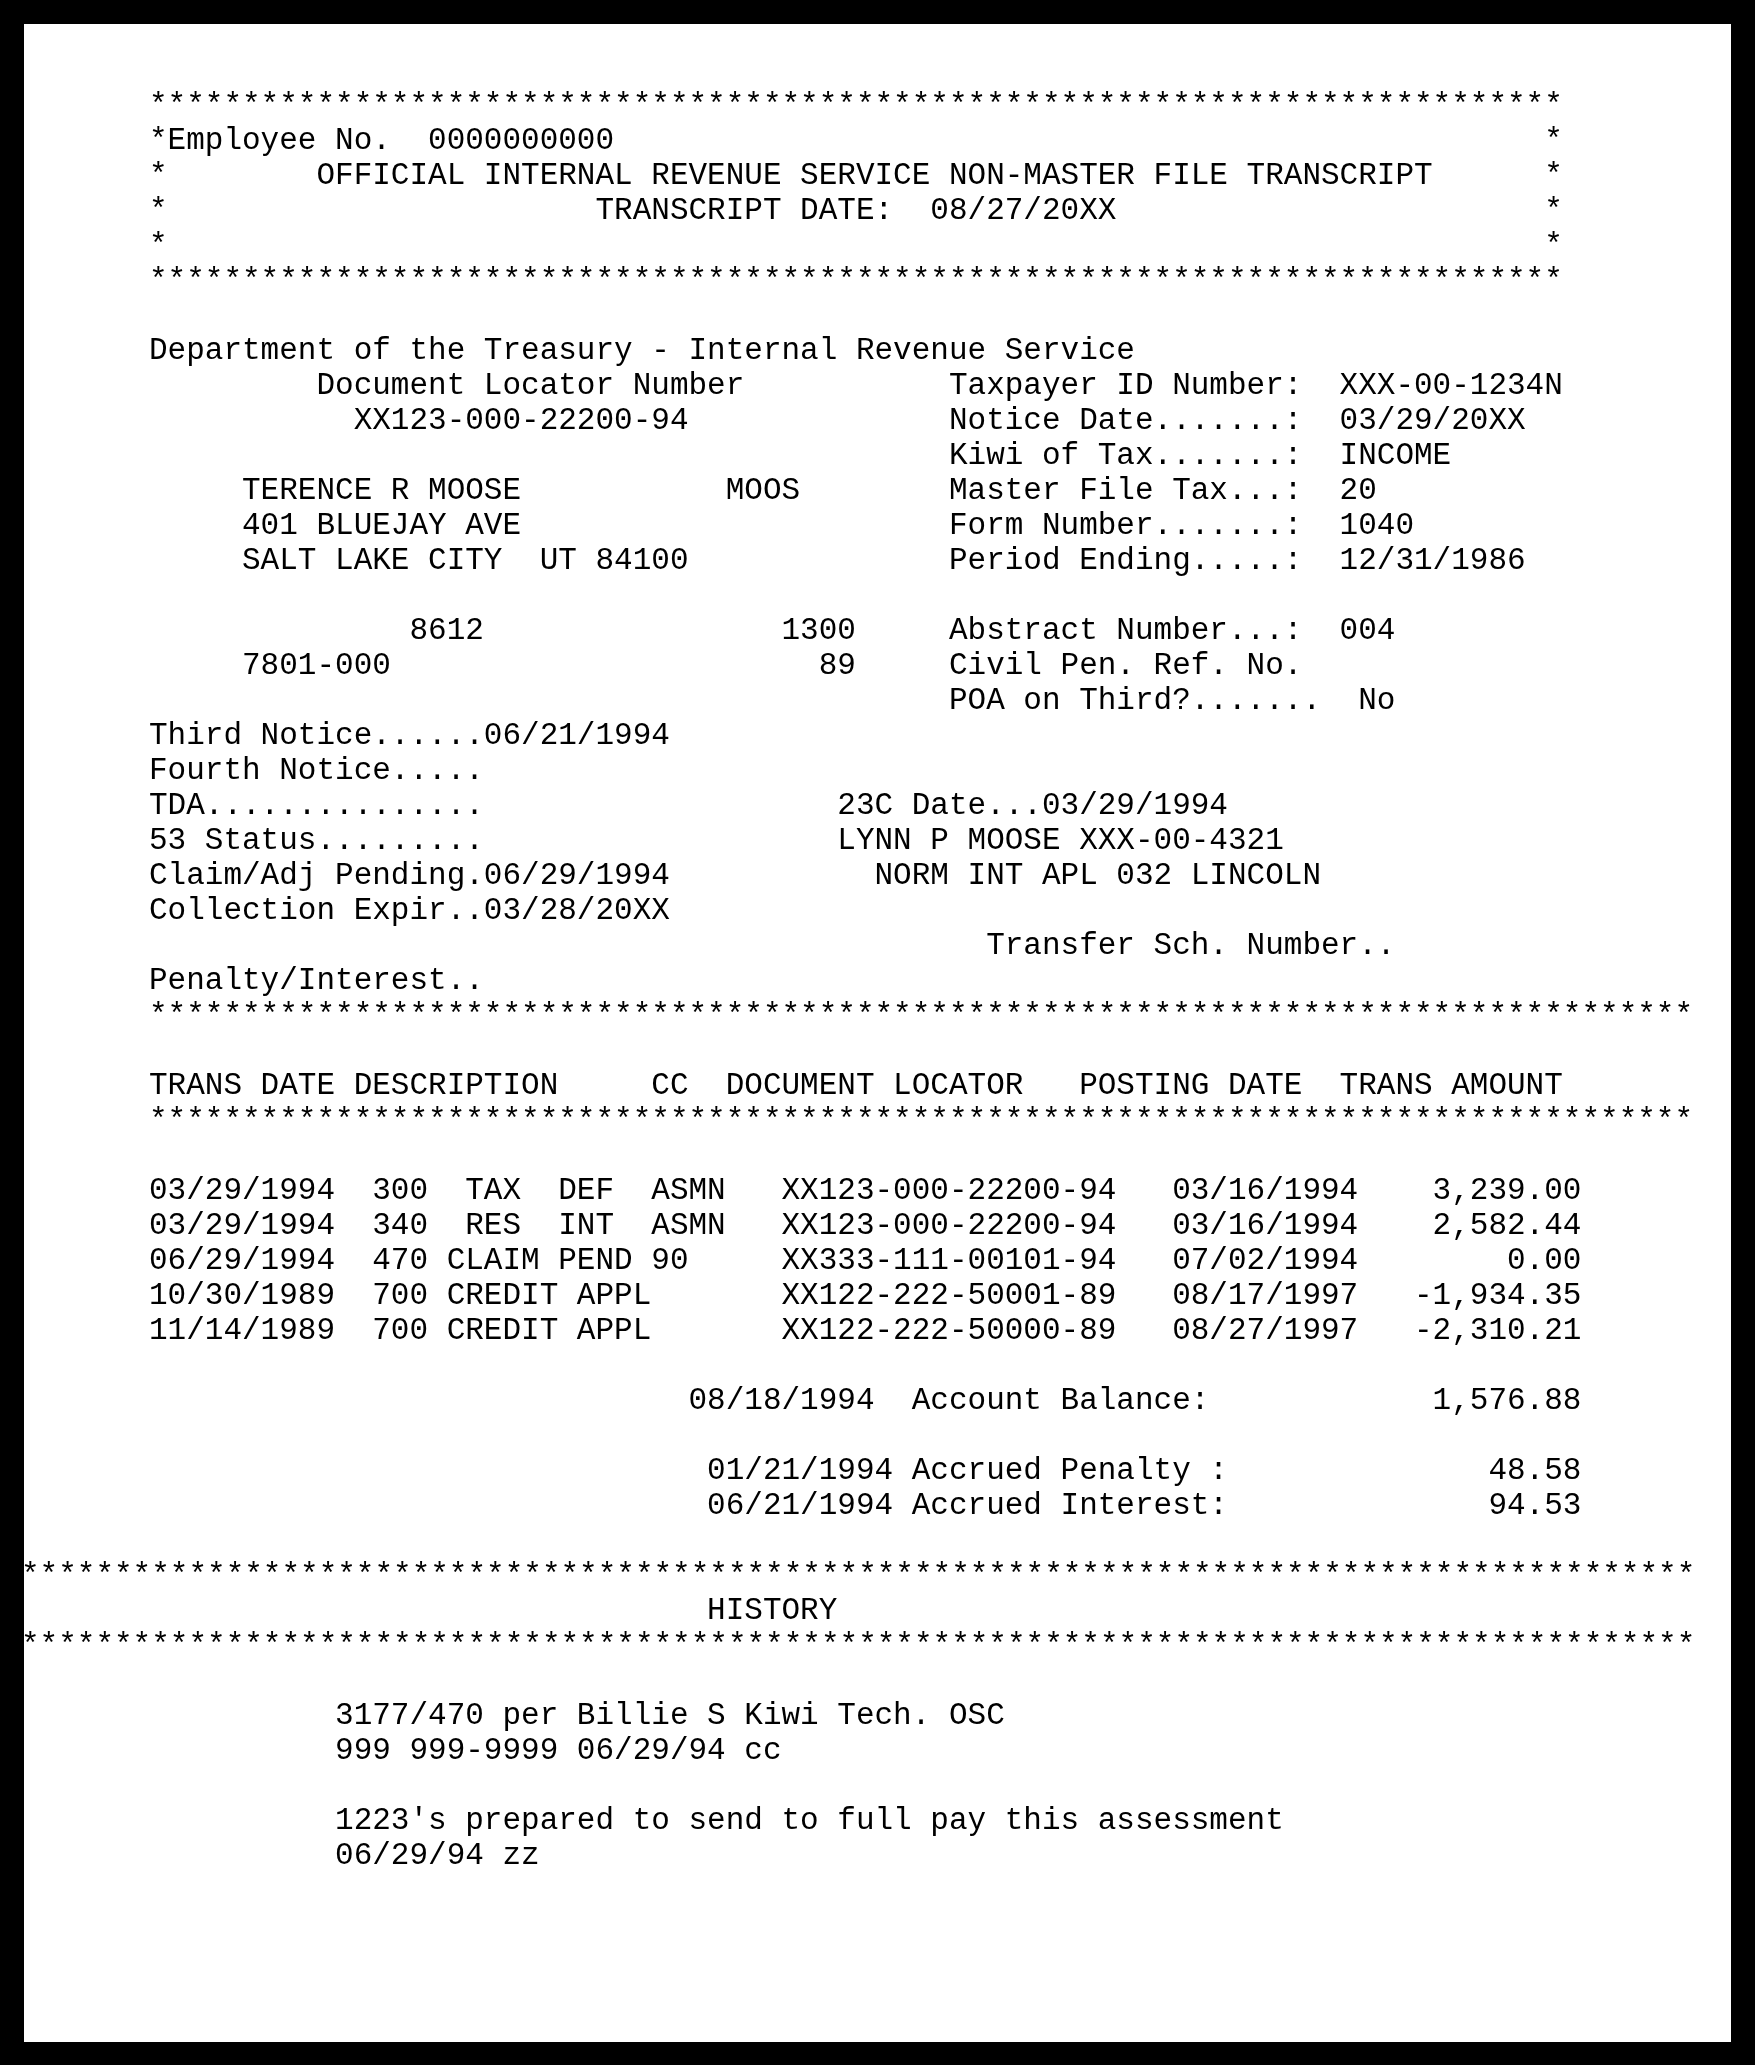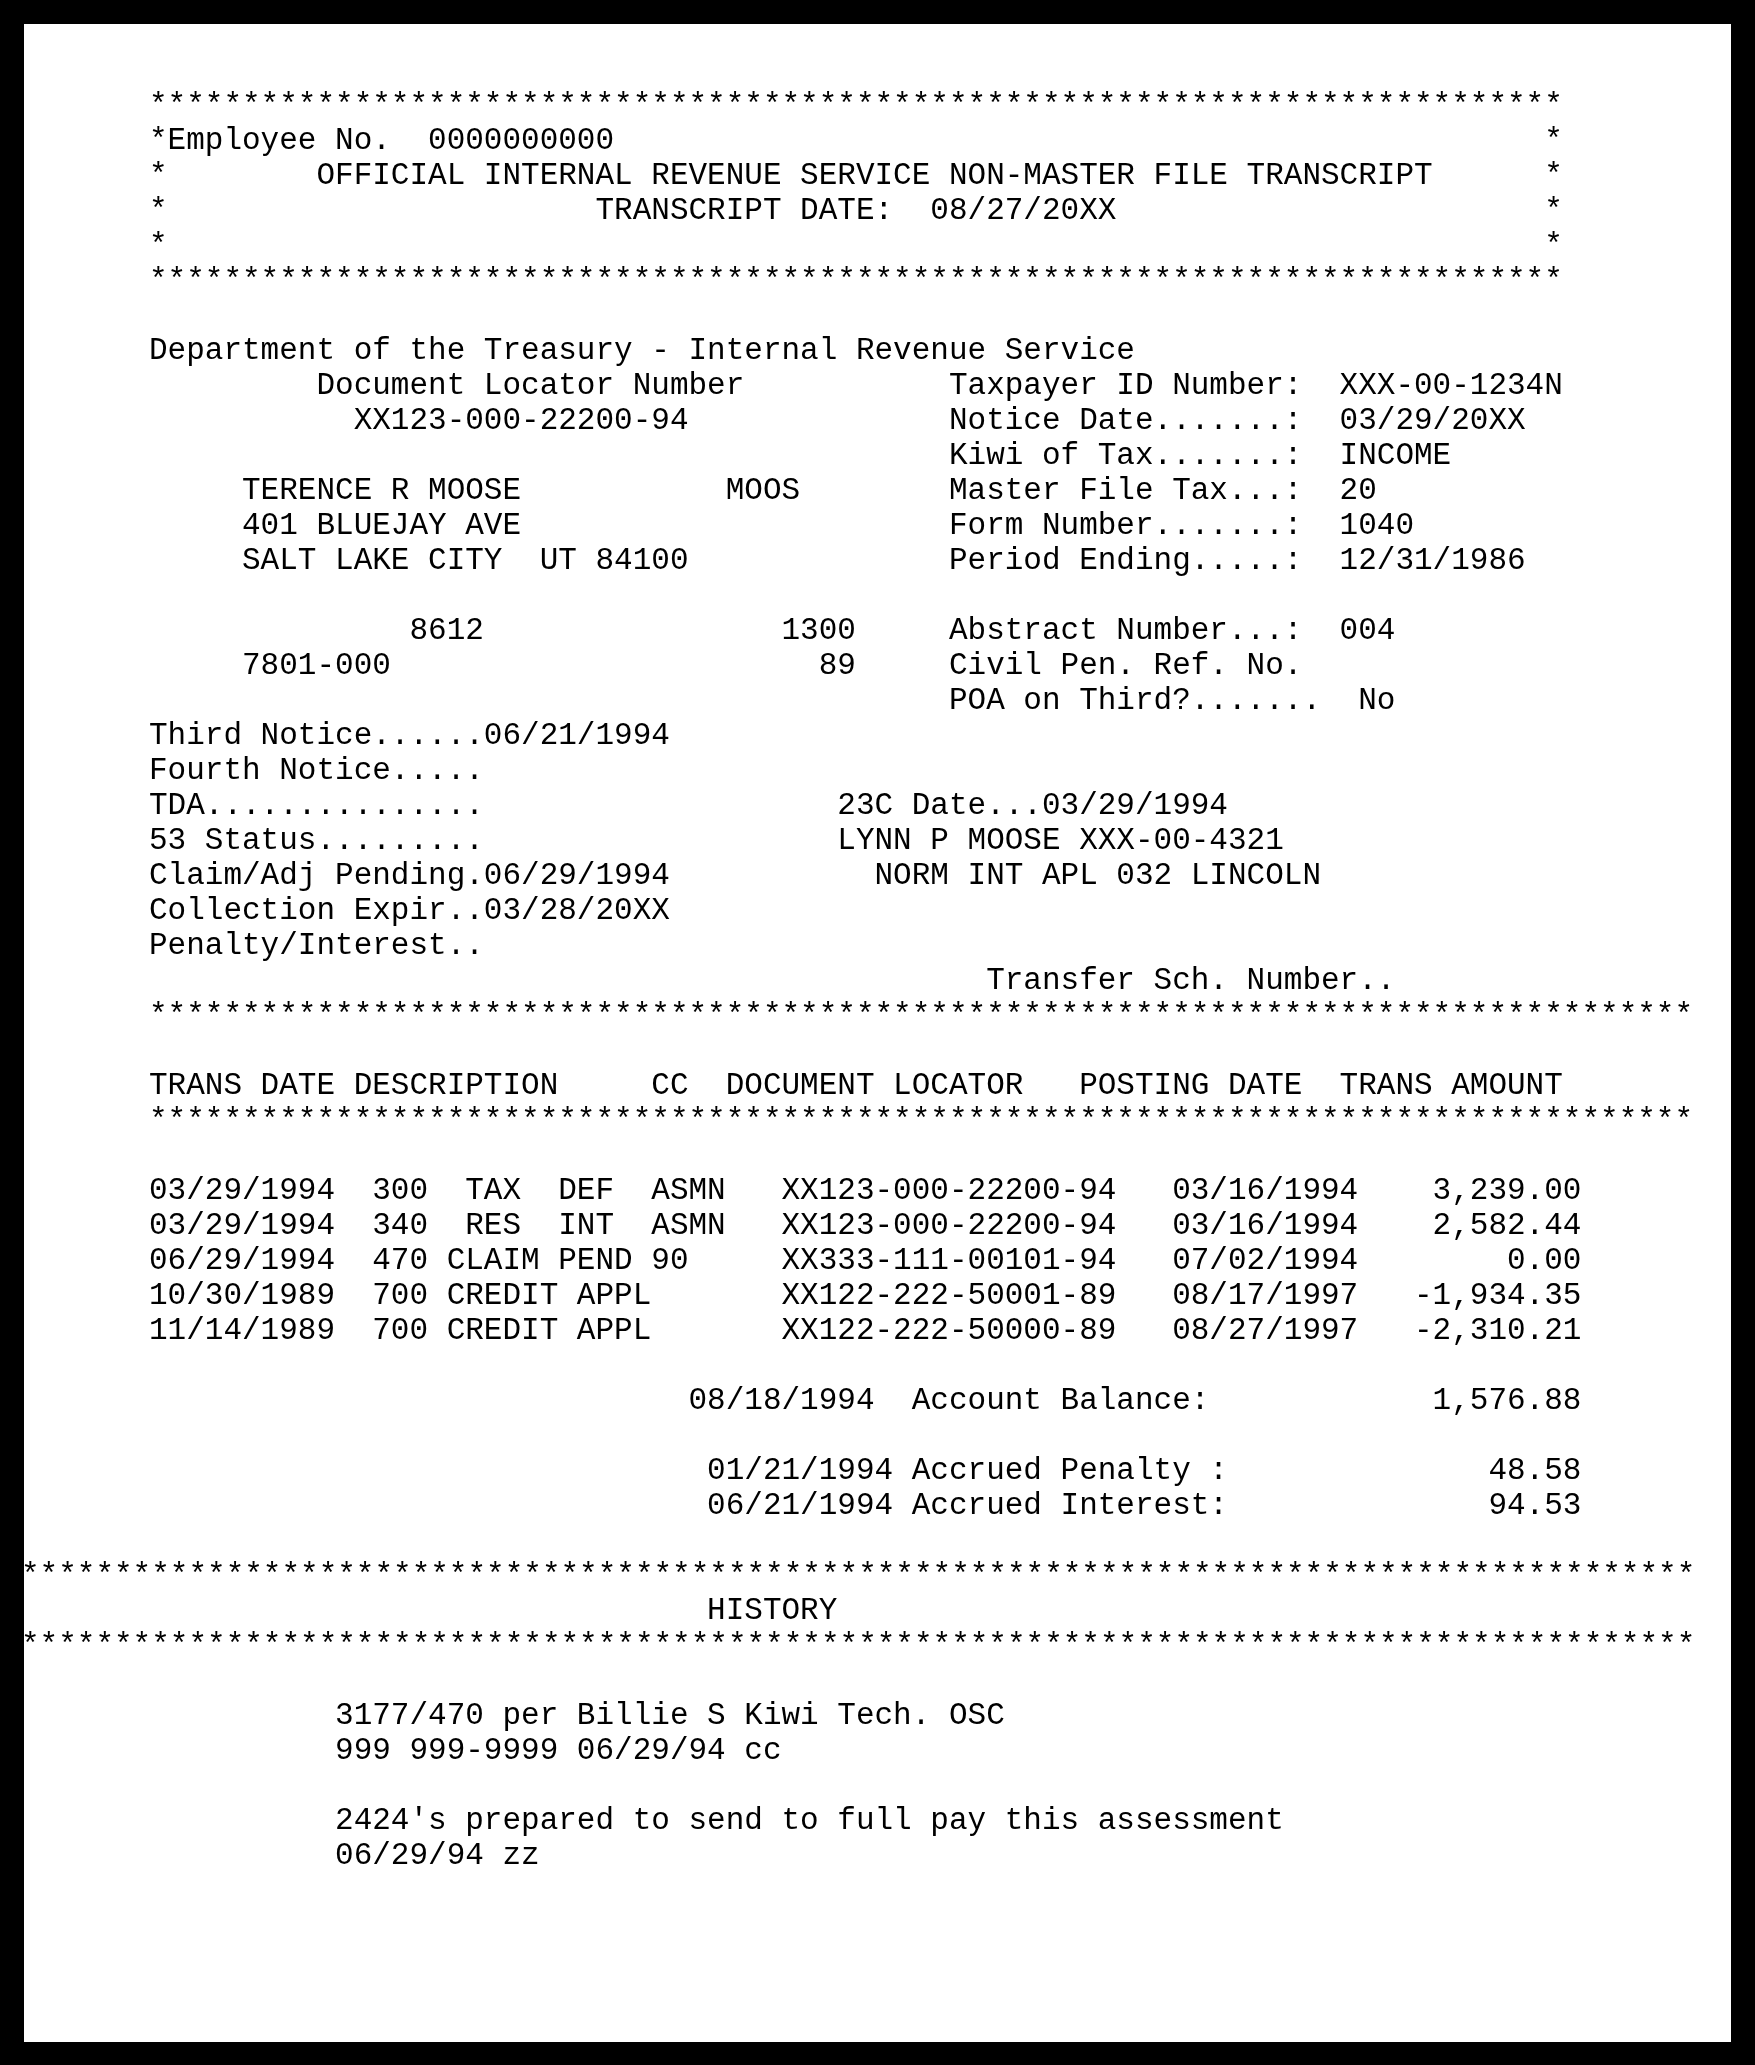--- a/index.html
+++ b/index.html
@@ -49,22 +49,22 @@
       <div class="line"></div>
       <div class="line">              8612                1300     Abstract Number...:  004</div>
       <div class="line">     7801-000                       89     Civil Pen. Ref. No.</div>
       <div class="line">                                           POA on Third?.......  No</div>
       <div class="line">Third Notice......06/21/1994</div>
       <div class="line">Fourth Notice.....</div>
       <div class="line">TDA...............                   23C Date...03/29/1994</div>
       <div class="line">53 Status.........                   LYNN P MOOSE XXX-00-4321</div>
       <div class="line">Claim/Adj Pending.06/29/1994           NORM INT APL 032 LINCOLN</div>
       <div class="line">Collection Expir..03/28/20XX</div>
+      <div class="line">                                             Transfer Sch. Number..</div>
       <div class="line">Penalty/Interest..</div>
-      <div class="line">                                             Transfer Sch. Number..</div>
       <div class="line">***********************************************************************************</div>
       <div class="line"></div>
       <div class="line">TRANS DATE DESCRIPTION     CC  DOCUMENT LOCATOR   POSTING DATE  TRANS AMOUNT</div>
       <div class="line">***********************************************************************************</div>
       <div class="line"></div>
       <div class="line">03/29/1994  300  TAX  DEF  ASMN   XX123-000-22200-94   03/16/1994    3,239.00</div>
       <div class="line">03/29/1994  340  RES  INT  ASMN   XX123-000-22200-94   03/16/1994    2,582.44</div>
       <div class="line">06/29/1994  470 CLAIM PEND 90     XX333-111-00101-94   07/02/1994        0.00</div>
       <div class="line">10/30/1989  700 CREDIT APPL       XX122-222-50001-89   08/17/1997   -1,934.35</div>
       <div class="line">11/14/1989  700 CREDIT APPL       XX122-222-50000-89   08/27/1997   -2,310.21</div>
@@ -74,17 +74,17 @@
       <div class="line">                              01/21/1994 Accrued Penalty :              48.58</div>
       <div class="line">                              06/21/1994 Accrued Interest:              94.53</div>
       <div class="line"></div>
       <div class="line wide">******************************************************************************************</div>
       <div class="line">                              HISTORY</div>
       <div class="line wide">******************************************************************************************</div>
       <div class="line"></div>
       <div class="line">          3177/470 per Billie S Kiwi Tech. OSC</div>
       <div class="line">          999 999-9999 06/29/94 cc</div>
       <div class="line"></div>
-      <div class="line">          2424's prepared to send to full pay this assessment</div>
+      <div class="line">          1223's prepared to send to full pay this assessment</div>
       <div class="line">          06/29/94 zz</div>
     </div>
 </div>
 
 
 </body></html>

